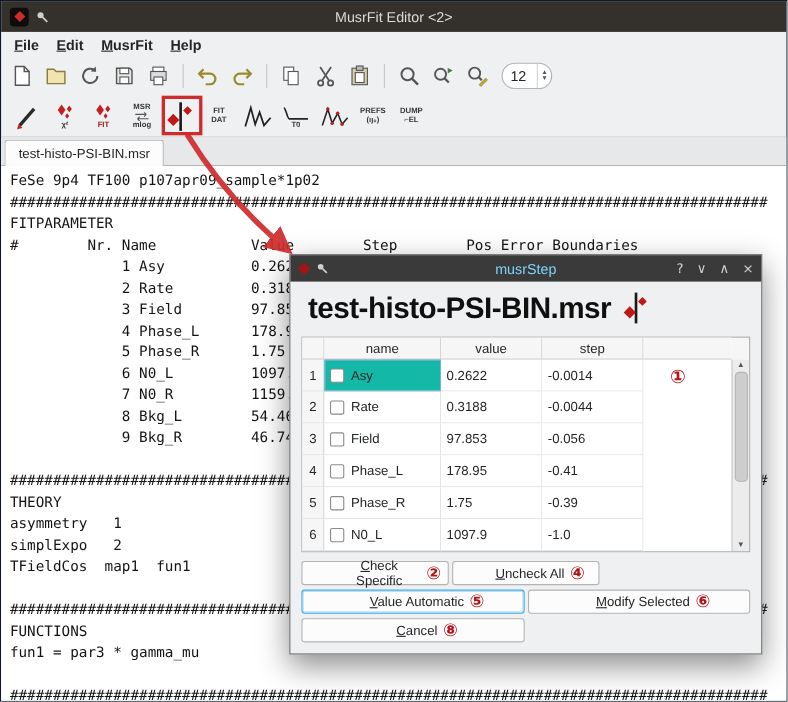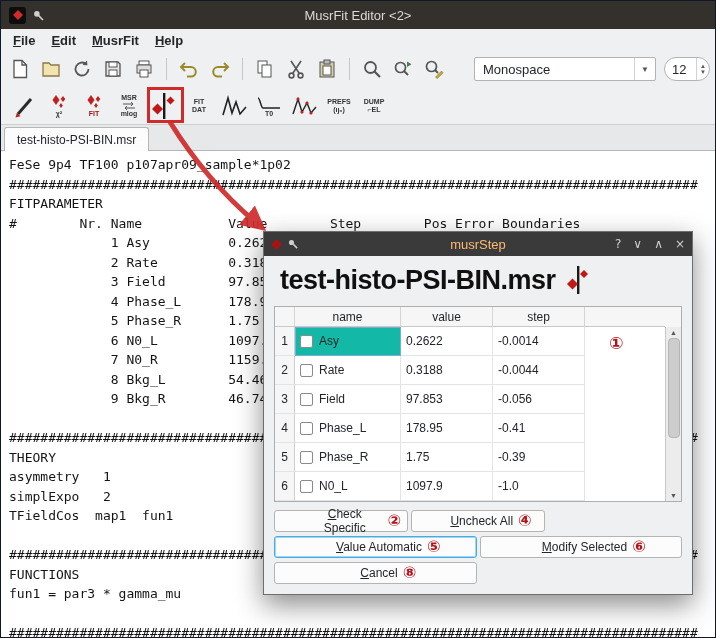--- a/index.html
+++ b/index.html
@@ -43,21 +43,21 @@
 
   
   .overlay { position:absolute; left:0; top:0; z-index:45; pointer-events:none; }
   .red-box { position:absolute; left:146px; top:86px; width:37px; height:36px; border:3px solid #cf2b2b; z-index:40; }
   .annot { color:#b51219; font-weight:bold; font-size:17px; line-height:1; font-family:"DejaVu Sans",sans-serif; }
 
   
   .dialog { position:absolute; left:262px; top:230px; width:430px; height:364px; background:#eff0f1;
             border:1px solid #6e6e6e; box-shadow:0 10px 26px rgba(0,0,0,.45); z-index:30; }
   .dlg-titlebar { height:24px; background:#3a3a3a; display:flex; align-items:center; padding:0 7px; position:relative; }
-  .dlg-titlebar .dlg-title { position:absolute; left:0; right:0; text-align:center; color:#fdba74; font-size:13px; }
+  .dlg-titlebar .dlg-title { position:absolute; left:0; right:0; text-align:center; color:#7dd3fc; font-size:13px; }
   .dlg-tb-left { display:flex; align-items:center; gap:5px; z-index:1; }
   .dlg-tb-right { margin-left:auto; display:flex; align-items:center; gap:12px; z-index:1; }
   .dlg-tb-btn { color:#cfcfcf; font-size:12px; line-height:1; background:none; border:none; padding:0; font-family:"DejaVu Sans",sans-serif; }
   .dlg-heading { display:flex; align-items:center; gap:10px; padding:6px 6px 4px 16px; height:46px; }
   .dlg-heading .htxt { font-size:27px; font-weight:bold; color:#101010; letter-spacing:-0.5px; white-space:nowrap; }
 
   .twrap { position:relative; margin:4px 10px 0; border:1px solid #aeaeae; height:196px; background:#f6f6f6; }
   .tbl { display:grid; grid-template-columns:20px 106px 92px 92px 1fr; margin-right:16px; background:#fff; }
   .th { height:20px; background:#f6f6f6; border-right:1px solid #d5d5d5; border-bottom:1px solid #c9c9c9; font-size:12px; color:#232629; display:flex; align-items:center; justify-content:center; }
   .th.last { border-right:none; }
@@ -191,24 +191,20 @@
           <path d="M15 3.5l4.5 2.7L15 8.9z" fill="#4a7a4a"></path>
         </svg>
     </button>
     <button class="tbtn">
       <svg width="22" height="22" viewBox="0 0 22 22">
           <circle cx="8.5" cy="8.5" r="5" fill="none" stroke="#555" stroke-width="1.7"></circle>
           <path d="M12 12 15 15" stroke="#555" stroke-width="2"></path>
           <path d="M12.5 19l6-6 1.7 1.7-6 6z" fill="#caa41a" stroke="#777" stroke-width="0.5"></path>
         </svg>
     </button>
-    <div class="combo">
-      <span>Monospace</span>
-      <span class="combo-arrow">▼</span>
-    </div>
     <div class="spin">
       <span>12</span>
       <span class="spin-btns">
           <span>▲</span>
           <span>▼</span>
         </span>
     </div>
   </div>
 
   <div class="toolbar2">

